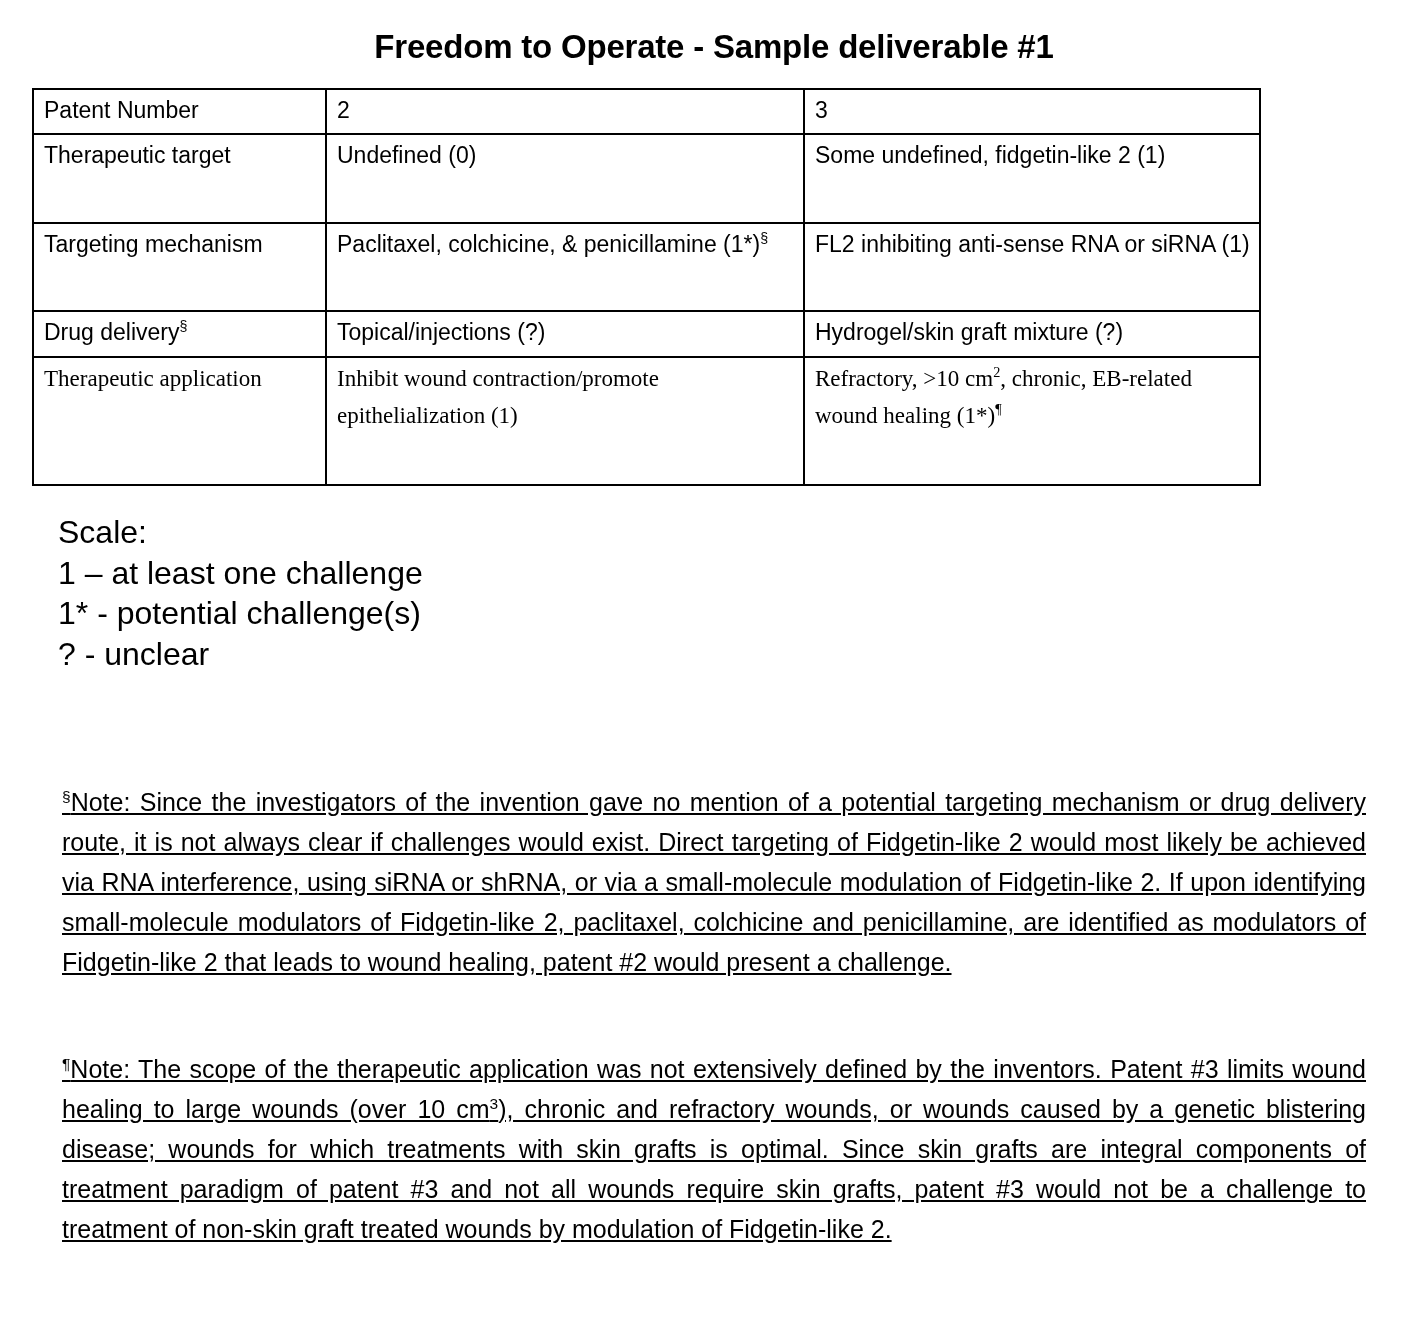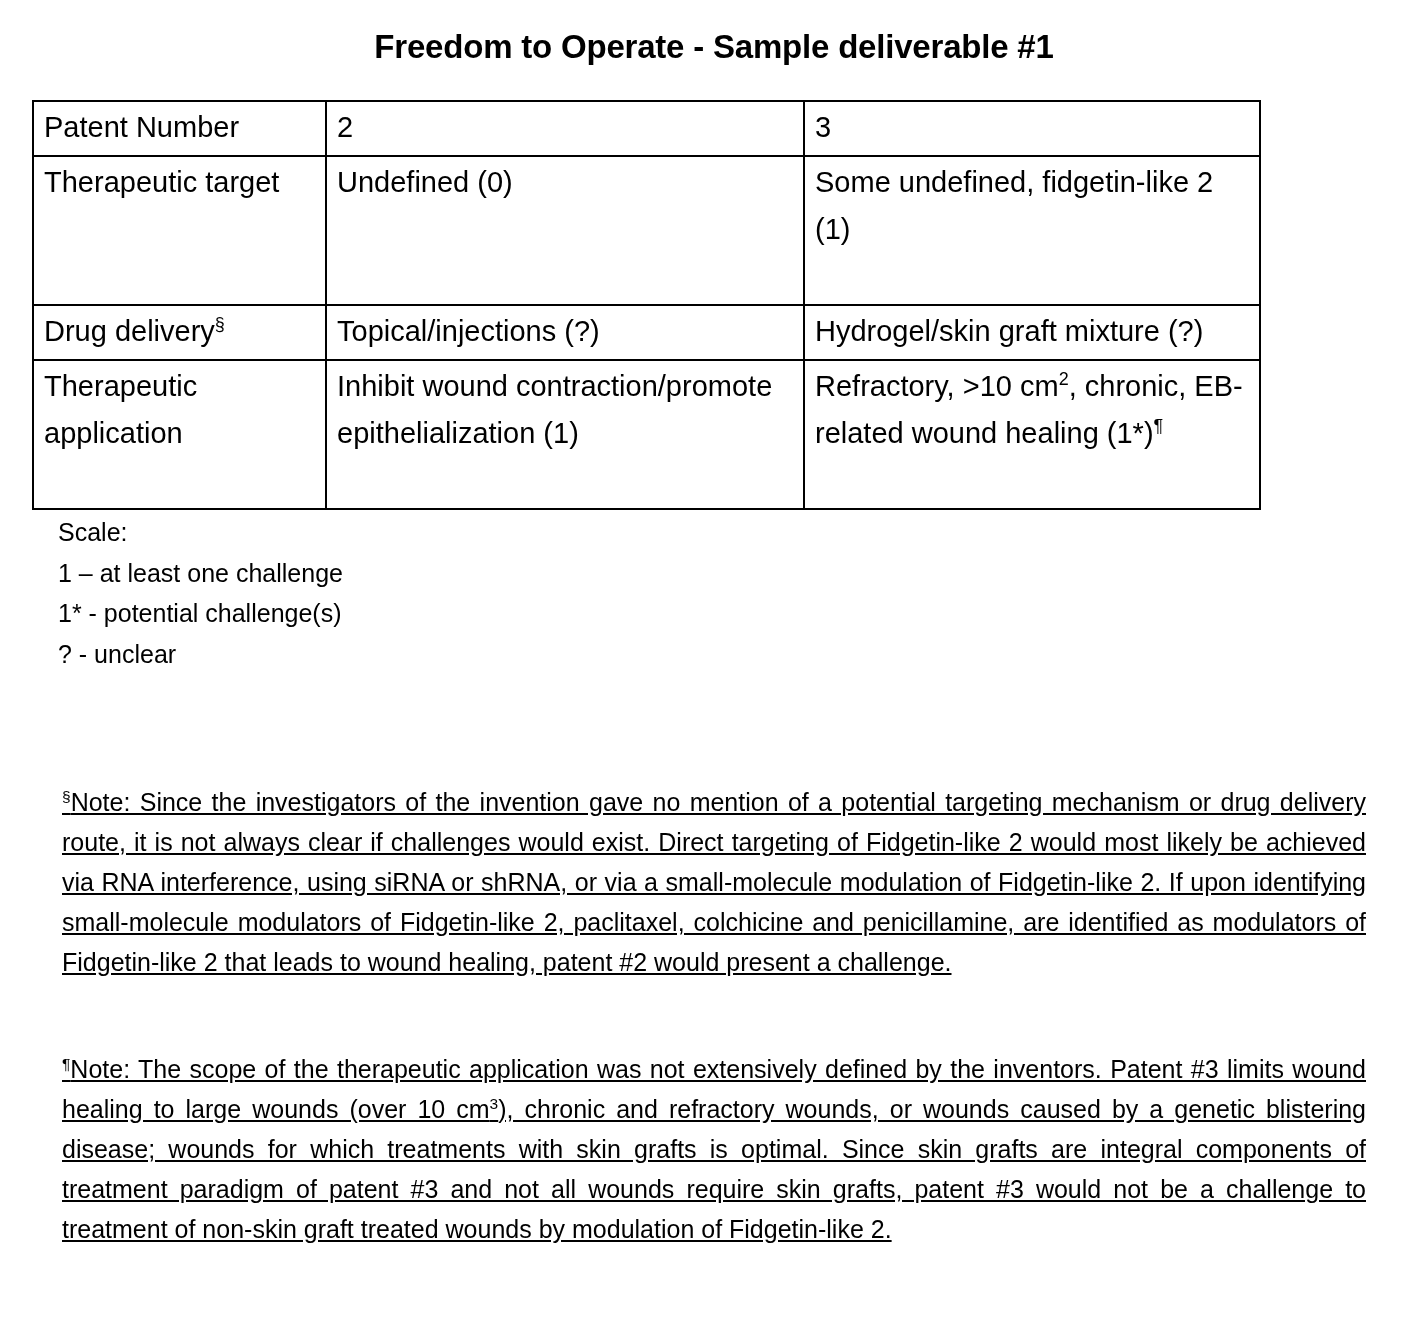--- a/index.html
+++ b/index.html
@@ -34,25 +34,25 @@
     font-size: 33px;
     font-weight: bold;
     letter-spacing: -0.2px;
     line-height: 1.2;
   }
 
   
   .fto-table {
     position: absolute;
     left: 32px;
-    top: 100px;
+    top: 88px;
     width: 1227px;
     border-collapse: collapse;
     table-layout: fixed;
-    font-size: 29px;
+    font-size: 23px;
     line-height: 1.62;
   }
   .fto-table td,
   .fto-table th {
     border: 2px solid #000000;
     padding: 2px 8px 4px 10px;
     vertical-align: top;
     text-align: left;
     font-weight: normal;
     word-wrap: break-word;
@@ -75,28 +75,28 @@
   }
 
   sup {
     font-size: 0.62em;
     vertical-align: super;
     line-height: 0;
   }
   .row-target td { height: 81px; }
   .row-mech td   { height: 80px; }
   .row-deliv td  { height: 37px; }
-  .row-app td    { height: 120px; }
+  .row-app td    { height: 120px; font-family: Liberation Serif, serif; }
 
   
   .scale-block {
     position: absolute;
     left: 58px;
     top: 512px;
-    font-size: 25px;
+    font-size: 32px;
     line-height: 40.5px;
   }
   .scale-block div { white-space: pre; }
 
   
   .note {
     position: absolute;
     left: 62px;
     width: 1304px;
     font-size: 25px;
@@ -129,20 +129,25 @@
       </tr>
     </thead>
     <tbody>
 
       <tr class="row-target">
         <td>Therapeutic target</td>
         <td>Undefined (0)</td>
         <td class="cell-justify">Some undefined, fidgetin-like 2 (1)</td>
       </tr>
 
+      <tr class="row-mech">
+        <td>Targeting mechanism</td>
+        <td><span>Paclitaxel, colchicine, &amp; penicillamine (1*)</span><sup>§</sup></td>
+        <td class="cell-justify">FL2 inhibiting anti-sense RNA or siRNA (1)</td>
+      </tr>
 
       <tr class="row-deliv">
         <td><span>Drug delivery</span><sup>§</sup></td>
         <td>Topical/injections (?)</td>
         <td>Hydrogel/skin graft mixture (?)</td>
       </tr>
 
       <tr class="row-app">
         <td>Therapeutic application</td>
         <td>Inhibit wound contraction/promote epithelialization (1)</td>

